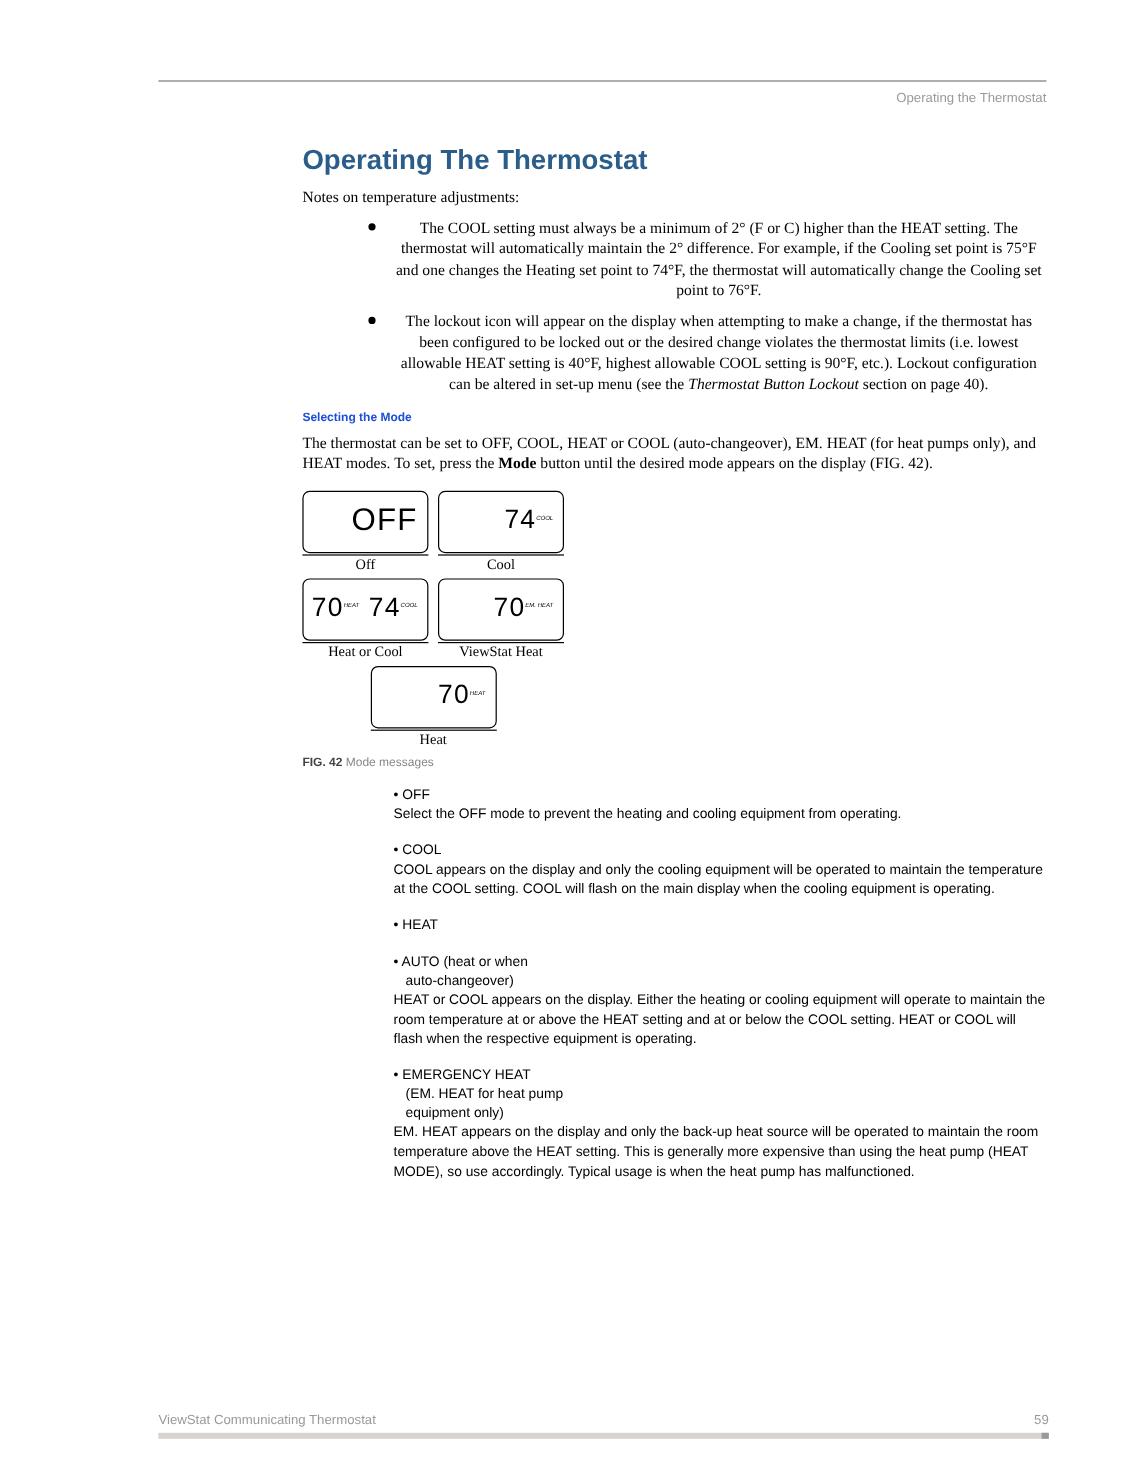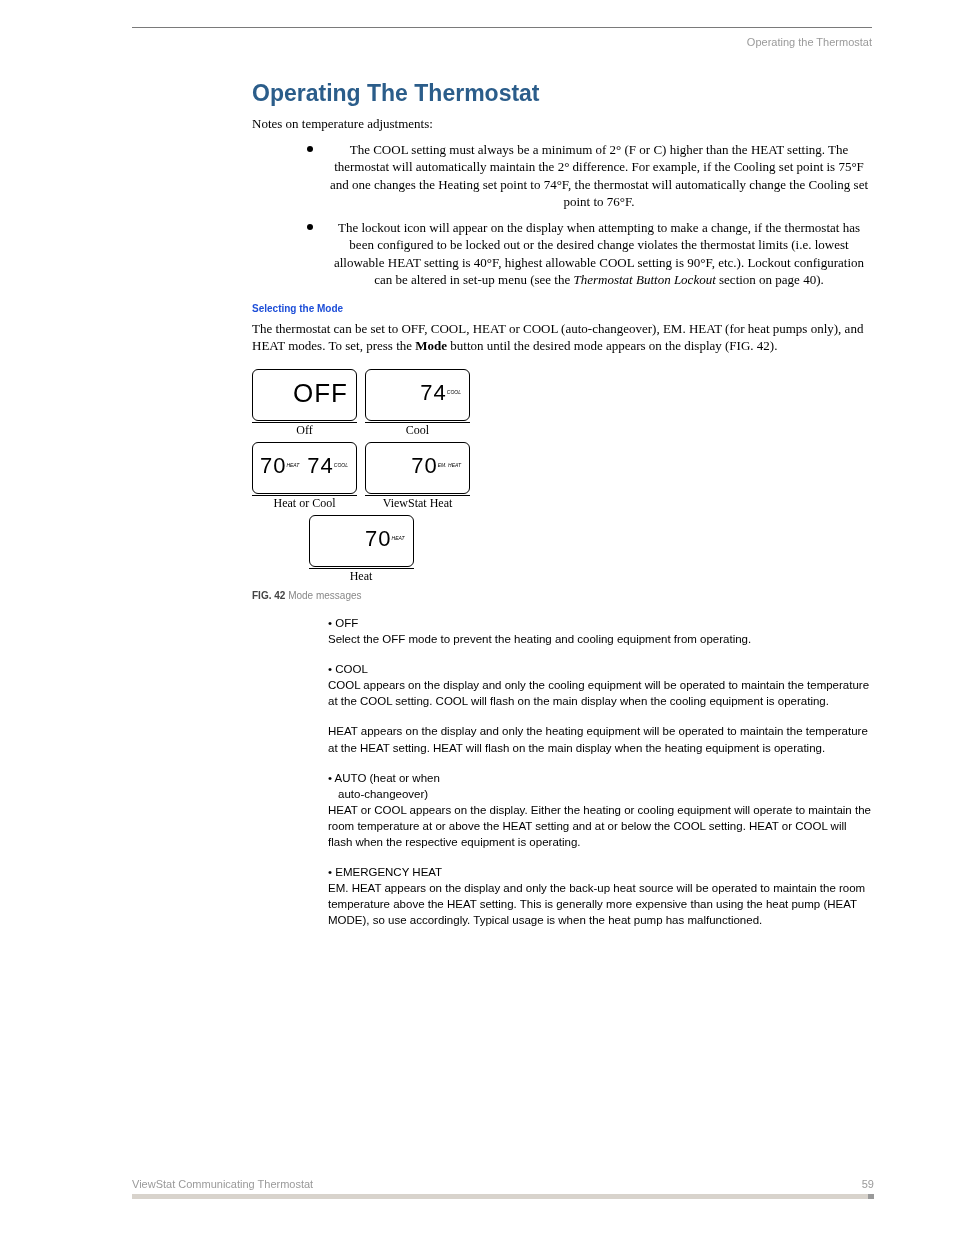--- a/index.html
+++ b/index.html
@@ -6,21 +6,21 @@
   body {
     font-family: "Times New Roman", Times, serif;
     font-size: 13px;
     color: #000;
     background: #fff;
     width: 954px;
     height: 1235px;
     position: relative;
   }
   .page {
-    padding: 27px 82px 40px 132px;
+    padding: 67px 82px 40px 132px;
     position: relative;
     height: 100%;
   }
   .top-rule {
     border-top: 1px solid #7a7a7a;
     margin-bottom: 8px;
   }
   .header-title {
     font-family: Arial, Helvetica, sans-serif;
     font-size: 11px;
@@ -294,32 +294,33 @@
   <div class="mode-table">
     <div class="mode-row">
       <div class="mode-name"><span class="dot">• OFF</span></div>
       <div class="mode-desc">Select the OFF mode to prevent the heating and cooling equipment from operating.</div>
     </div>
     <div class="mode-row">
       <div class="mode-name"><span class="dot">• COOL</span></div>
       <div class="mode-desc">COOL appears on the display and only the cooling equipment will be operated to maintain the temperature at the COOL setting. COOL will flash on the main display when the cooling equipment is operating.</div>
     </div>
     <div class="mode-row">
-      <div class="mode-desc">HEAT appears on the display and only the heating equipment will be operated to maintain the temperature at the HEAT setting. HEAT will flash on the main display when the heating equipment is operating.</div>
+      <div class="mode-name"><span class="dot">• HEAT</span></div>
     </div>
     <div class="mode-row">
       <div class="mode-name">
         <span class="dot">• AUTO (heat or when</span>
         <span class="cont">auto-changeover)</span>
       </div>
       <div class="mode-desc">HEAT or COOL appears on the display. Either the heating or cooling equipment will operate to maintain the room temperature at or above the HEAT setting and at or below the COOL setting. HEAT or COOL will flash when the respective equipment is operating.</div>
     </div>
     <div class="mode-row">
       <div class="mode-name">
         <span class="dot">• EMERGENCY HEAT</span>
+        <span class="cont">(EM. HEAT for heat pump equipment only)</span>
       </div>
       <div class="mode-desc">EM. HEAT appears on the display and only the back-up heat source will be operated to maintain the room temperature above the HEAT setting. This is generally more expensive than using the heat pump (HEAT MODE), so use accordingly. Typical usage is when the heat pump has malfunctioned.</div>
     </div>
   </div>
 
   <div class="footer">
     <div class="footer-line">
       <span>ViewStat Communicating Thermostat</span>
       <span>59</span>
     </div>

